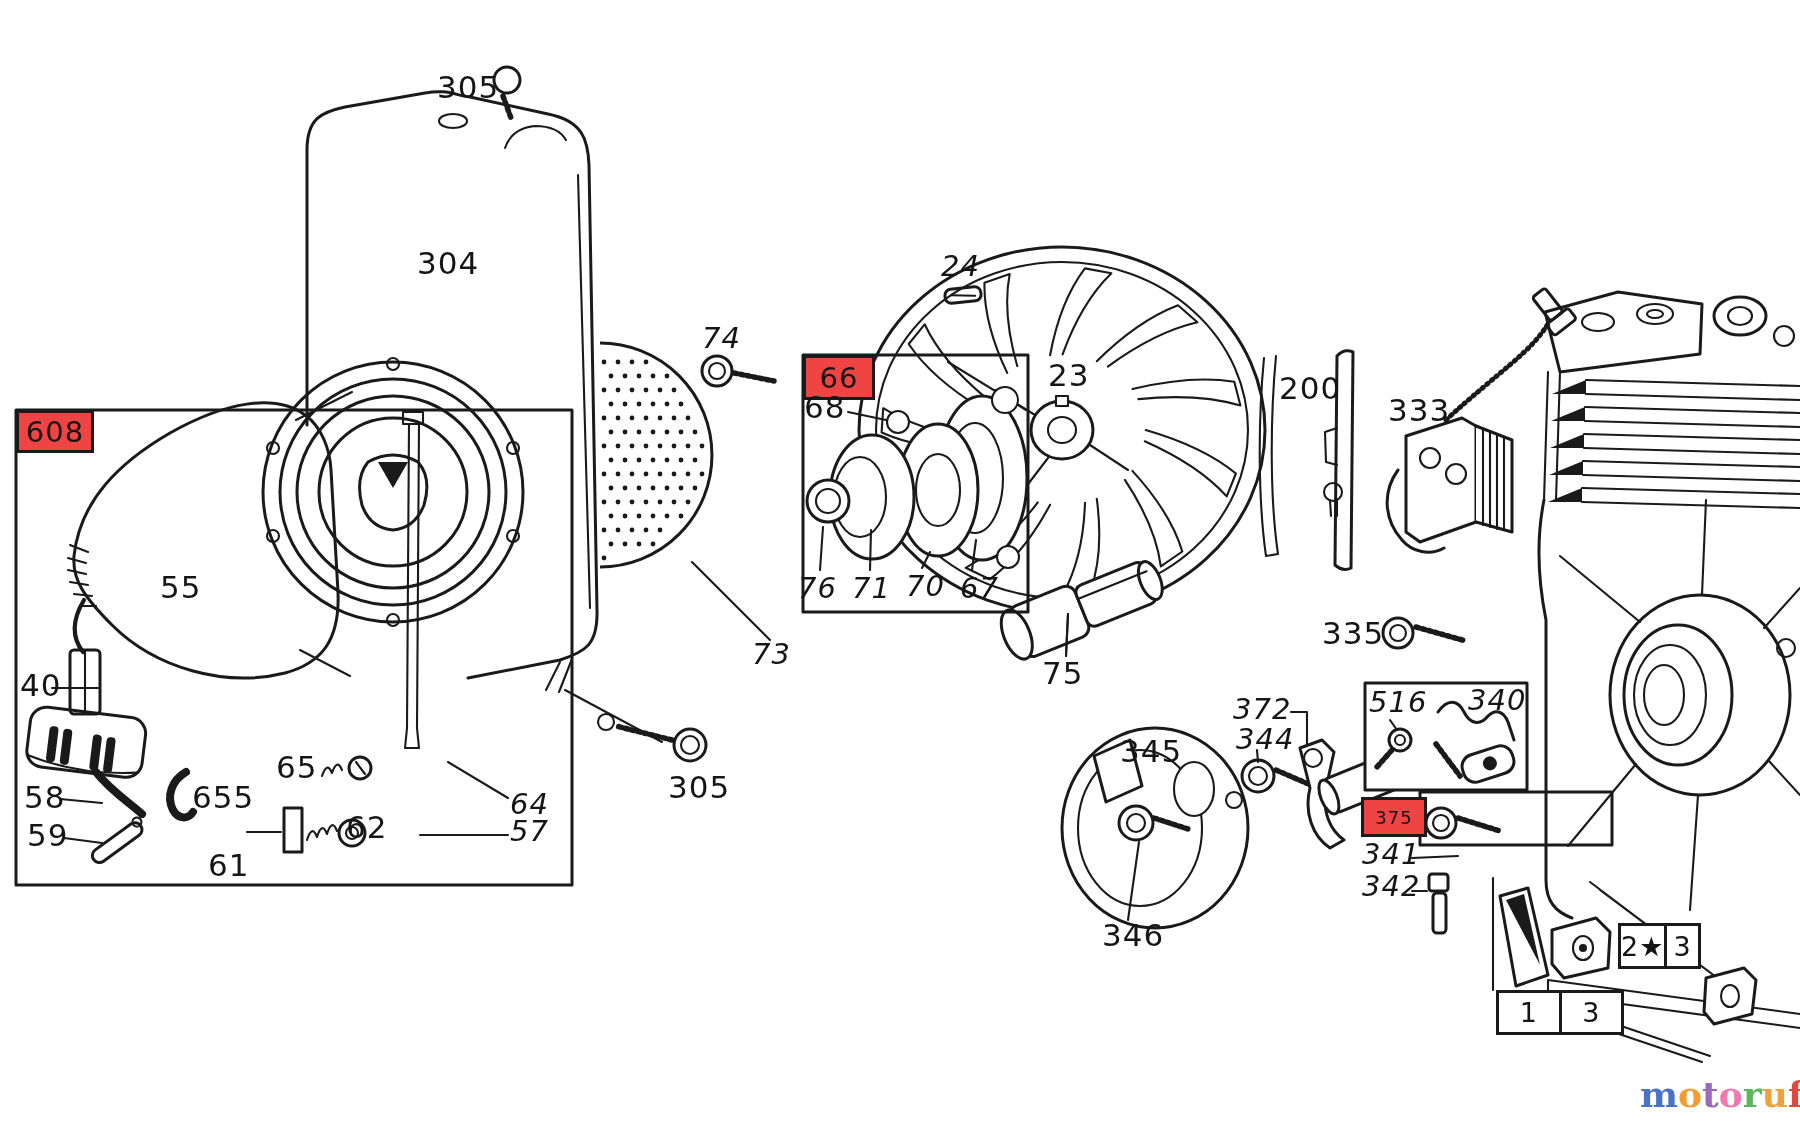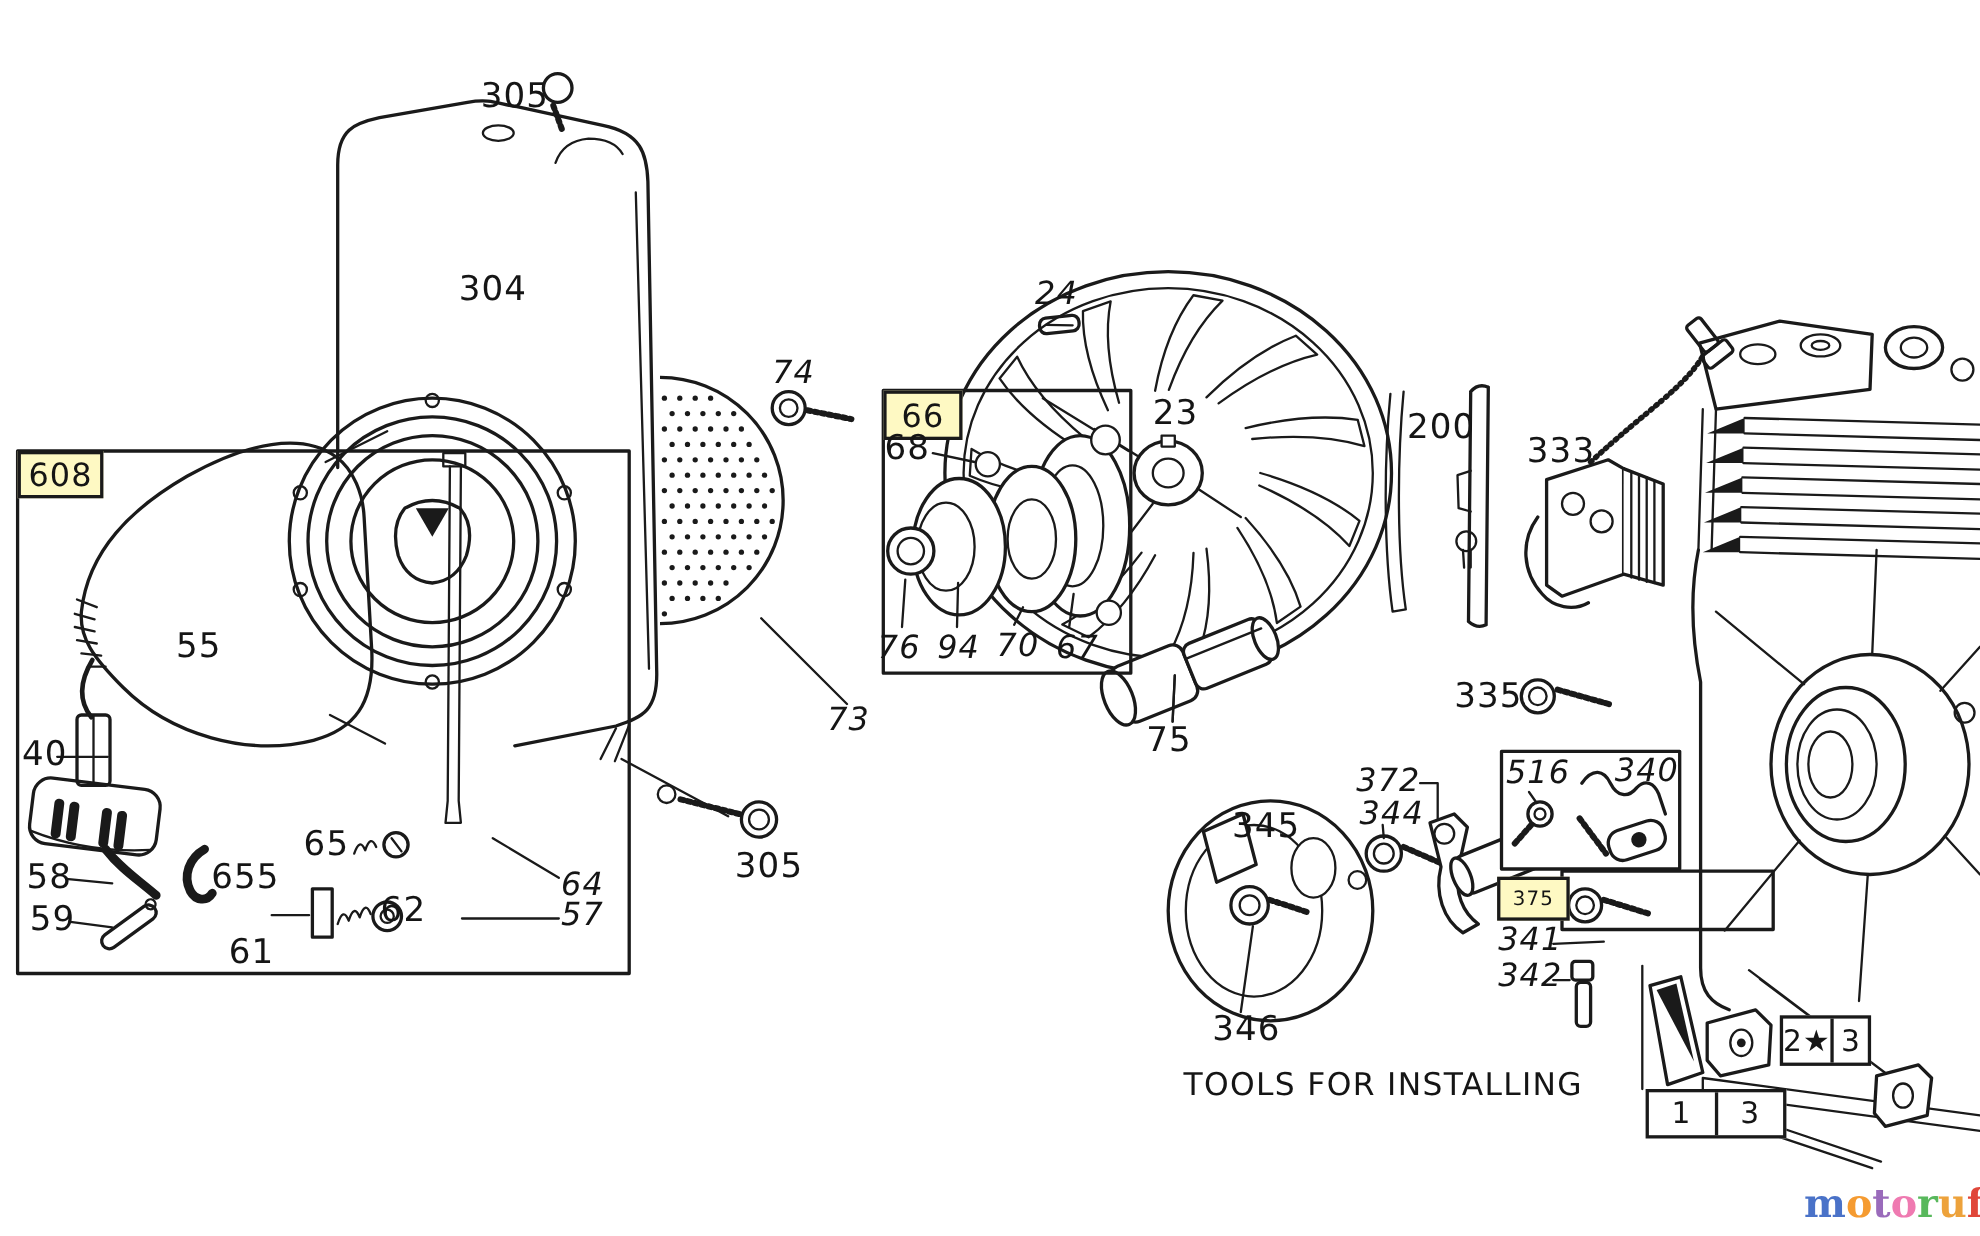--- a/index.html
+++ b/index.html
@@ -12,21 +12,21 @@
   .thick{stroke-width:4.2;}
   .heavy{stroke-width:8;}
   .fillw{fill:#ffffff;}
   .filled{fill:#1a1a1a;stroke:none;}
   .dot{fill:#1a1a1a;stroke:none;}
   .dash{stroke-dasharray:3 3.5;stroke-width:5.5;}
   .stipple{stroke-dasharray:1.5 4.5;stroke-width:5;}
   .lbl{position:absolute;font-size:31px;line-height:1;white-space:nowrap;letter-spacing:1px;}
   .sm{font-size:29px;font-style:italic;}
   .cellbox{position:absolute;border:3px solid #1a1a1a;display:flex;align-items:center;
-           justify-content:center;background:#fef9c3;font-size:29px;letter-spacing:1px;}
+           justify-content:center;background:#ef4444;font-size:29px;letter-spacing:1px;}
   .refbox{position:absolute;border:3px solid #1a1a1a;display:flex;background:#fff;}
   .refbox .cell{flex:1;display:flex;align-items:center;justify-content:center;
                 font-size:27px;letter-spacing:1px;}
   .refbox .cell + .cell{border-left:3px solid #1a1a1a;}
   .note{position:absolute;font-size:28.5px;letter-spacing:1.2px;line-height:1;}
   .logo{position:absolute;left:1640px;top:1076px;font-family:"DejaVu Serif",serif;
         font-weight:bold;font-size:36px;line-height:1;}
 </style>
 </head>
 <body>
@@ -409,41 +409,40 @@
 <div class="lbl" style="left:208px;top:850px">61</div>
 <div class="lbl" style="left:346px;top:812px">62</div>
 <div class="lbl" style="left:276px;top:752px">65</div>
 <div class="lbl sm" style="left:510px;top:790px">64</div>
 <div class="lbl sm" style="left:510px;top:817px">57</div>
 <div class="lbl" style="left:668px;top:772px">305</div>
 <div class="lbl sm" style="left:702px;top:324px">74</div>
 <div class="cellbox" style="left:803px;top:355px;width:66px;height:39px">66</div>
 <div class="lbl" style="left:804px;top:392px">68</div>
 <div class="lbl sm" style="left:798px;top:574px">76</div>
-<div class="lbl sm" style="left:852px;top:574px">94</div>
+<div class="lbl sm" style="left:852px;top:574px">71</div>
 <div class="lbl sm" style="left:906px;top:572px">70</div>
 <div class="lbl sm" style="left:960px;top:574px">67</div>
 <div class="lbl sm" style="left:752px;top:640px">73</div>
 <div class="lbl sm" style="left:941px;top:252px">24</div>
 <div class="lbl" style="left:1048px;top:360px">23</div>
 <div class="lbl" style="left:1279px;top:373px">200</div>
 <div class="lbl" style="left:1388px;top:395px">333</div>
 <div class="lbl" style="left:1322px;top:618px">335</div>
 <div class="lbl" style="left:1042px;top:658px">75</div>
 <div class="lbl sm" style="left:1233px;top:695px">372</div>
 <div class="lbl sm" style="left:1236px;top:725px">344</div>
 <div class="lbl sm" style="left:1369px;top:688px">516</div>
 <div class="lbl sm" style="left:1468px;top:686px">340</div>
 <div class="lbl" style="left:1120px;top:736px">345</div>
 <div class="cellbox" style="left:1361px;top:797px;width:60px;height:34px;font-size:18px">375</div>
 <div class="lbl sm" style="left:1362px;top:840px">341</div>
 <div class="lbl sm" style="left:1362px;top:872px">342</div>
 <div class="lbl" style="left:1102px;top:920px">346</div>
 
-<div class="note" style="left:1076px;top:972px">TOOLS FOR INSTALLING</div>
 
 <div class="refbox" style="left:1618px;top:923px;width:77px;height:40px">
   <div class="cell">2★</div>
   <div class="cell">3</div>
 </div>
 <div class="refbox" style="left:1496px;top:990px;width:122px;height:39px">
   <div class="cell">1</div>
   <div class="cell">3</div>
 </div>
 

